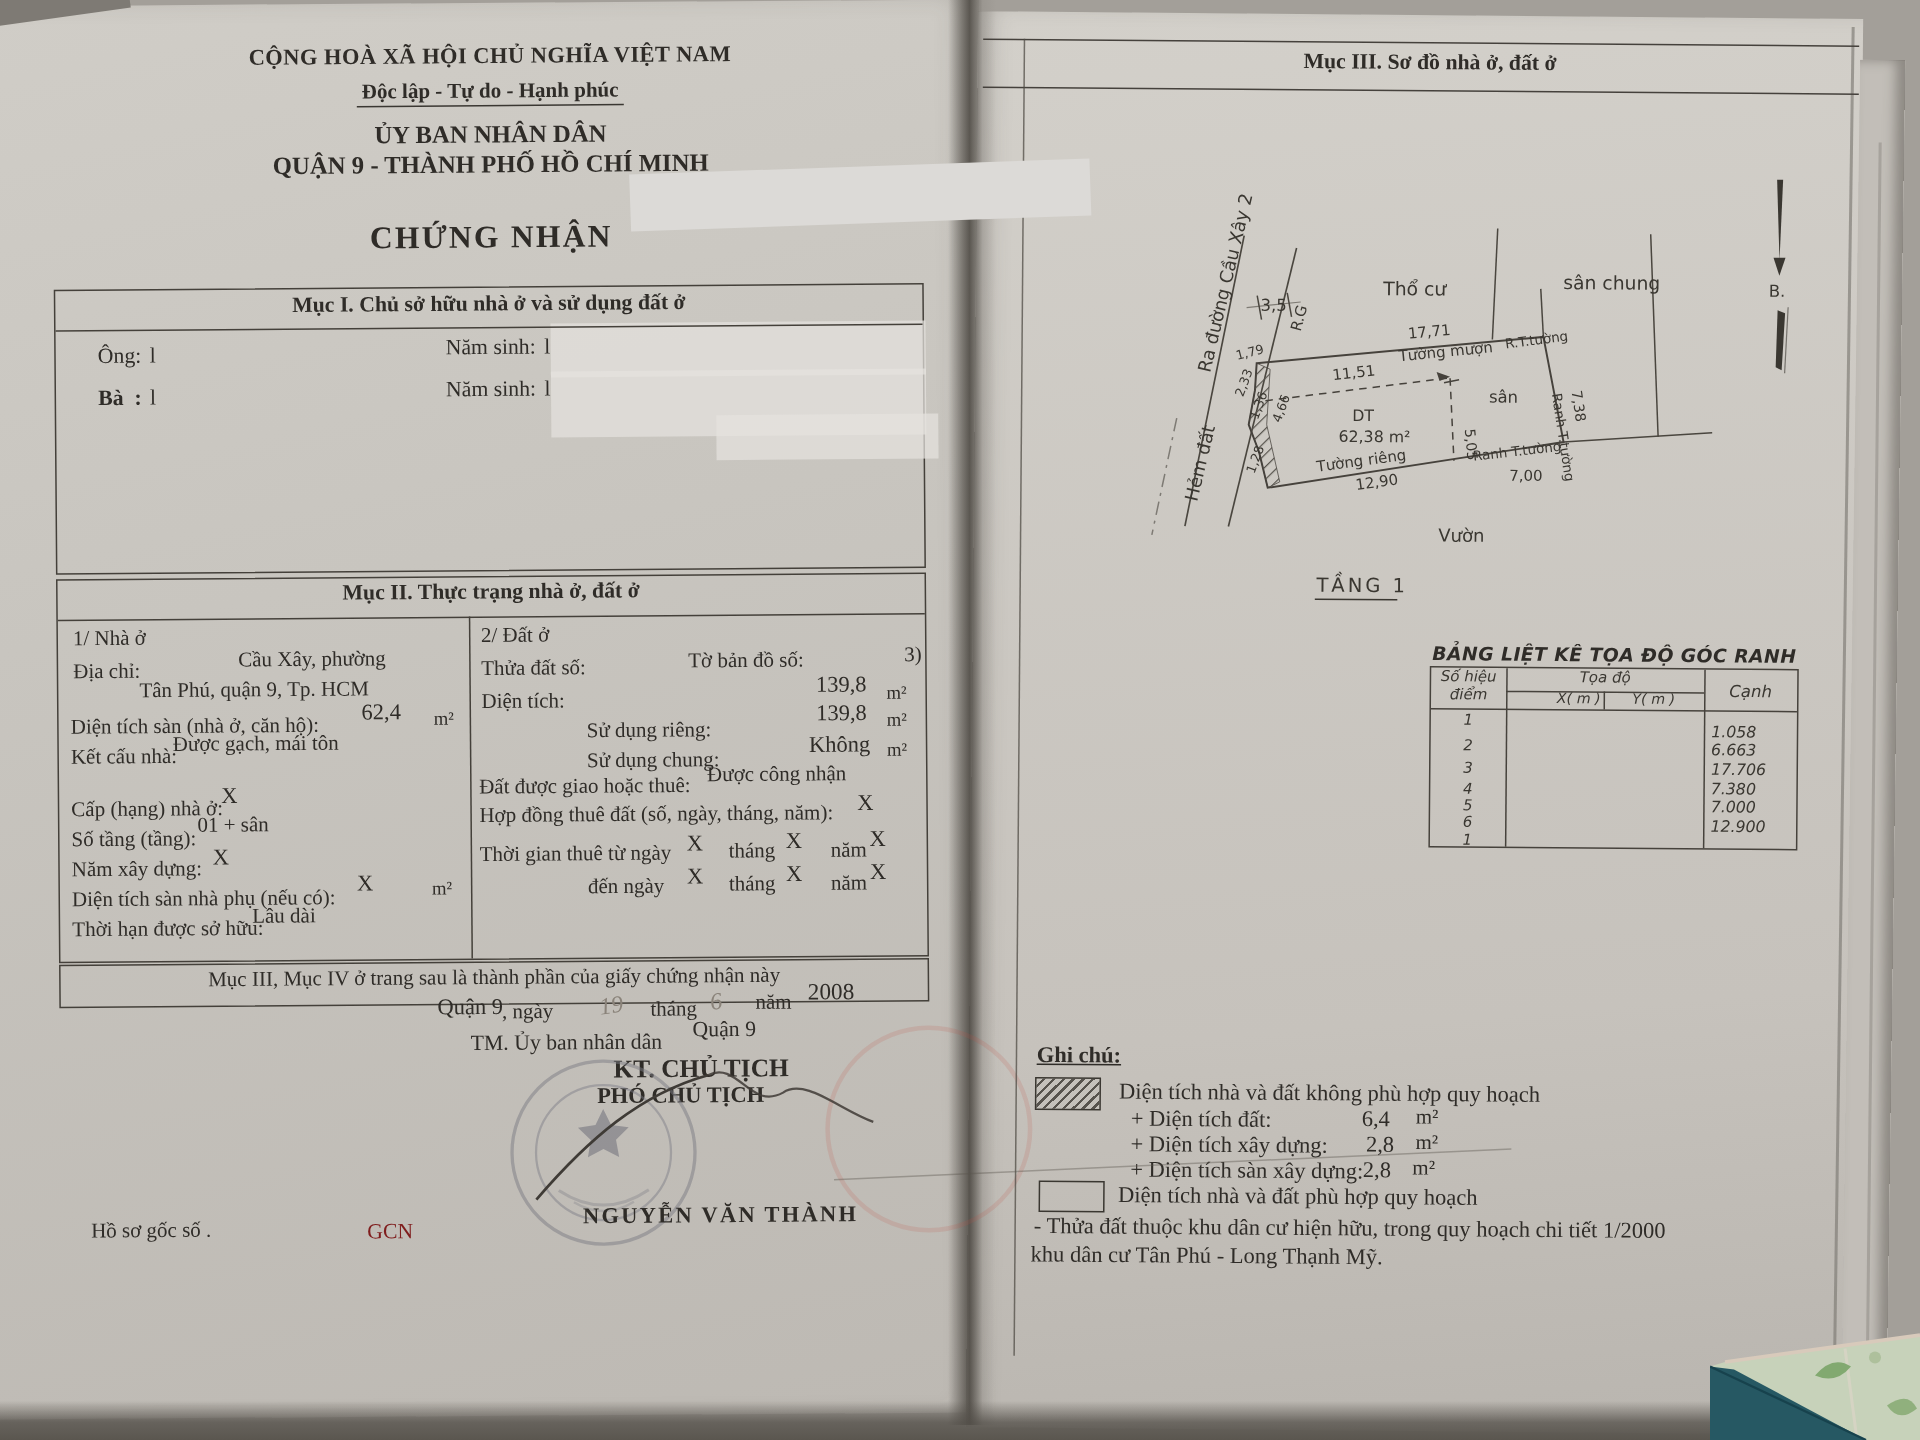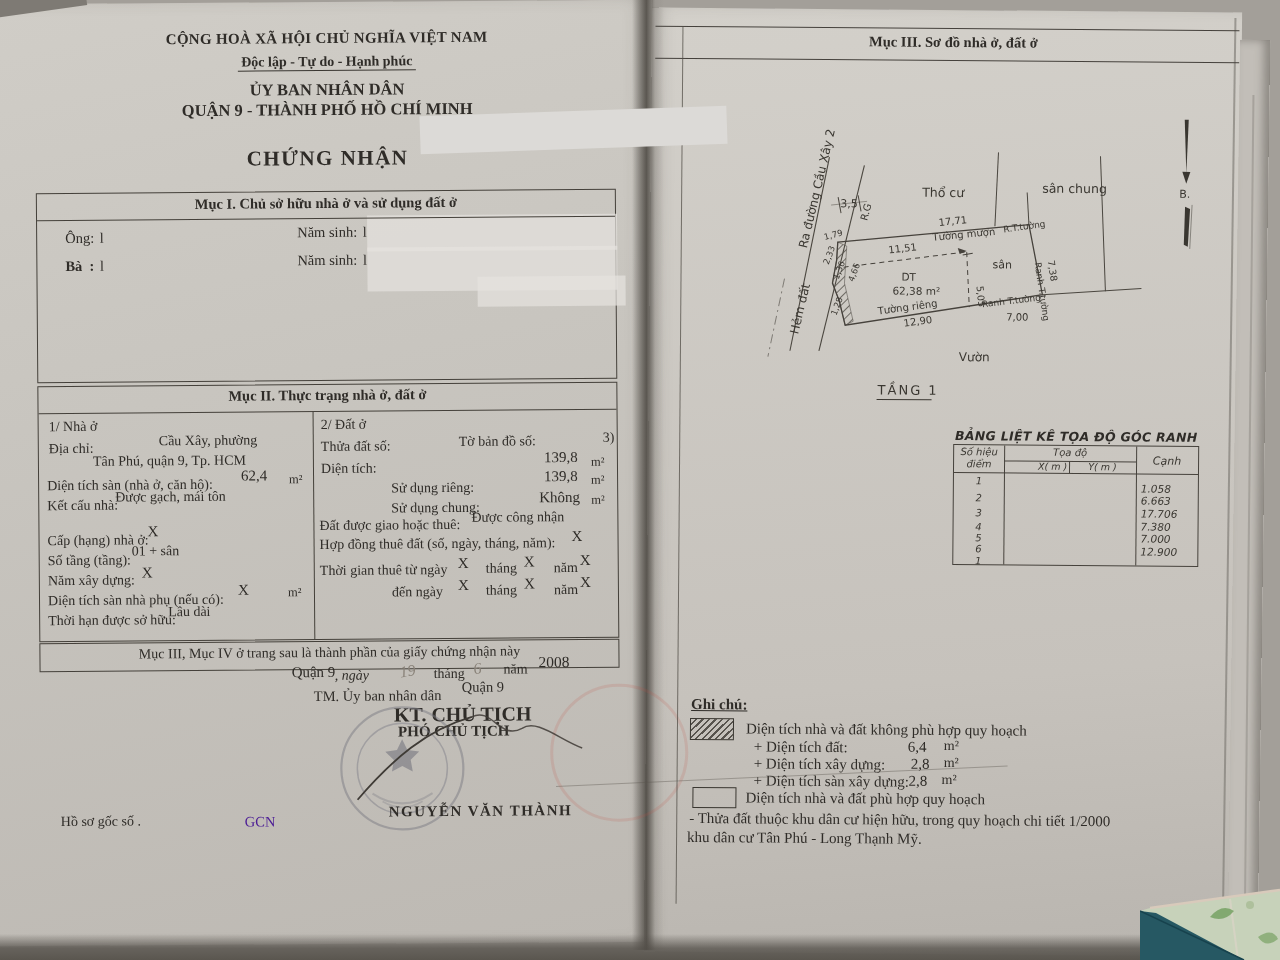--- a/index.html
+++ b/index.html
@@ -124,47 +124,47 @@
       <div class="abs" style="left:484px;top:192px;font-size:15px;">X</div>
       <div class="abs" style="left:514px;top:199px;">năm</div>
       <div class="abs" style="left:540px;top:191px;font-size:15px;">X</div>
     </div>
 
     <div class="abs" style="left:38px;top:641px;width:578px;height:27px;border:1.3px solid #44403a;">
       <div class="abs c" style="left:0;top:3px;width:100%;font-size:14px;">Mục III, Mục IV ở trang sau là thành phần của giấy chứng nhận này</div>
     </div>
 
     <div class="abs" style="left:290px;top:664px;font-size:15px;">Quận 9</div>
-    <div class="abs" style="left:333px;top:668px;font-size:14px;font-style:italic;">, ngày</div>
+    <div class="abs" style="left:333px;top:668px;font-size:14px;">, ngày</div>
     <div class="abs hw" style="left:398px;top:663px;font-size:16px;">19</div>
     <div class="abs" style="left:432px;top:667px;font-size:14px;">tháng</div>
     <div class="abs hw" style="left:472px;top:661px;font-size:16px;">6</div>
     <div class="abs" style="left:502px;top:663px;font-size:14px;">năm</div>
     <div class="abs" style="left:537px;top:655px;font-size:15.5px;">2008</div>
     <div class="abs" style="left:312px;top:688px;font-size:14.5px;">TM. Ủy ban nhân dân</div>
     <div class="abs" style="left:460px;top:680px;font-size:14.5px;">Quận 9</div>
-    <div class="abs b" style="left:392px;top:704px;font-size:20px;">KT. CHỦ TỊCH</div>
+    <div class="abs b" style="left:407px;top:704px;font-size:17px;">KT. CHỦ TỊCH</div>
     <div class="abs b" style="left:396px;top:724px;font-size:15px;">PHÓ CHỦ TỊCH</div>
 
     <svg class="abs" style="left:322px;top:702px;" width="160" height="135" viewBox="0 0 160 135">
       <circle cx="78" cy="67" r="61" fill="none" stroke="#7b7b84" stroke-width="2.2" opacity="0.5"></circle>
       <circle cx="78" cy="67" r="45" fill="none" stroke="#7b7b84" stroke-width="1.5" opacity="0.45"></circle>
       <path d="M78 38 l5.2 10.6 11.7 1.7 -8.5 8.2 2 11.6 -10.4 -5.5 -10.4 5.5 2 -11.6 -8.5 -8.2 11.7 -1.7 Z" fill="#70707a" opacity="0.55"></path>
       <path d="M48 92 q30 20 60 0" fill="none" stroke="#7b7b84" stroke-width="2" opacity="0.35"></path>
       <path d="M58 100 q20 12 40 0" fill="none" stroke="#7b7b84" stroke-width="1.6" opacity="0.3"></path>
     </svg>
 
     <svg class="abs" style="left:330px;top:700px;" width="260" height="120" viewBox="0 0 260 120">
       <path d="M25 100 C60 60 95 30 140 18" fill="none" stroke="#3f3b36" stroke-width="1.8"></path>
       <path d="M140 18 C160 8 168 42 190 30 C205 20 228 42 250 50" fill="none" stroke="#3f3b36" stroke-width="1.5" opacity="0.85"></path>
     </svg>
 
     <div class="abs b" style="left:386px;top:804px;font-size:15px;letter-spacing:1.5px;">NGUYỄN VĂN THÀNH</div>
     <div class="abs" style="left:58px;top:812px;font-size:14px;">Hồ sơ gốc số .</div>
-    <div class="abs" style="left:242px;top:813px;font-size:14.5px;color:#4c1d95;">GCN</div>
+    <div class="abs" style="left:242px;top:813px;font-size:14.5px;color:#7f1d1d;">GCN</div>
   </div>
 
   <div class="abs" style="left:556px;top:786px;width:452px;height:0;border-top:1.3px solid rgba(90,85,78,.4);
               transform:rotate(-2.6deg);transform-origin:0 0;z-index:15;"></div>
 
   <div class="abs" style="left:0;top:0;width:1280px;height:960px;z-index:10;transform:rotate(0.45deg);transform-origin:950px 470px;">
 
     <div class="abs" style="left:652px;top:28px;width:584px;height:31px;border-top:1.5px solid #45413c;border-bottom:1.5px solid #45413c;"></div>
     <div class="abs c b" style="left:700px;top:34px;width:500px;font-size:14.5px;">Mục III. Sơ đồ nhà ở, đất ở</div>
     <div class="abs" style="left:679px;top:28px;height:878px;border-left:1.4px solid rgba(80,76,70,.75);"></div>

